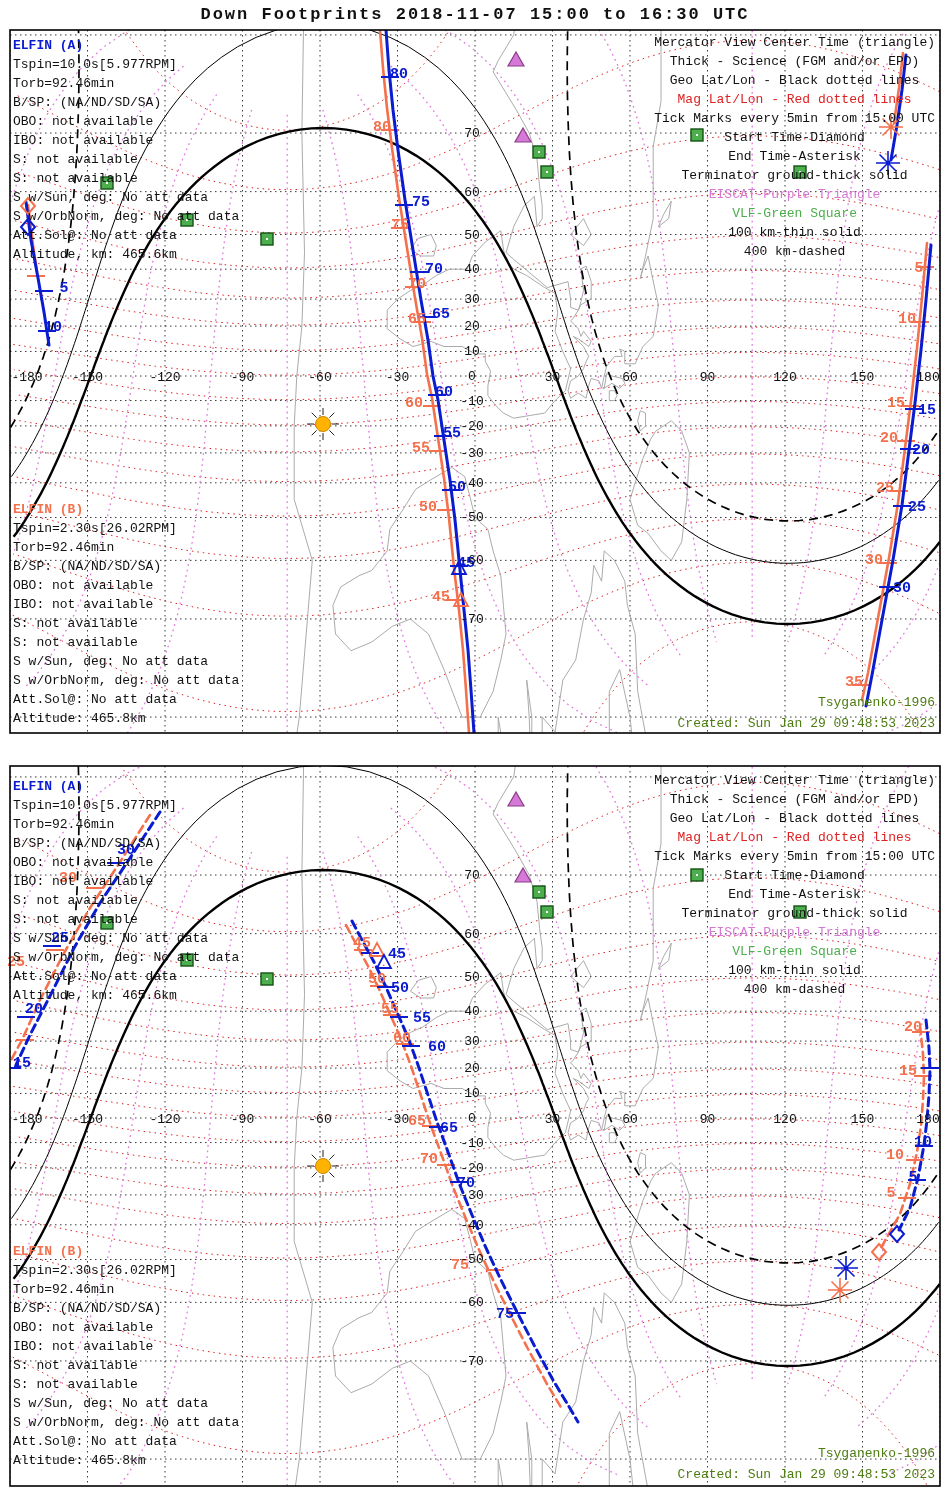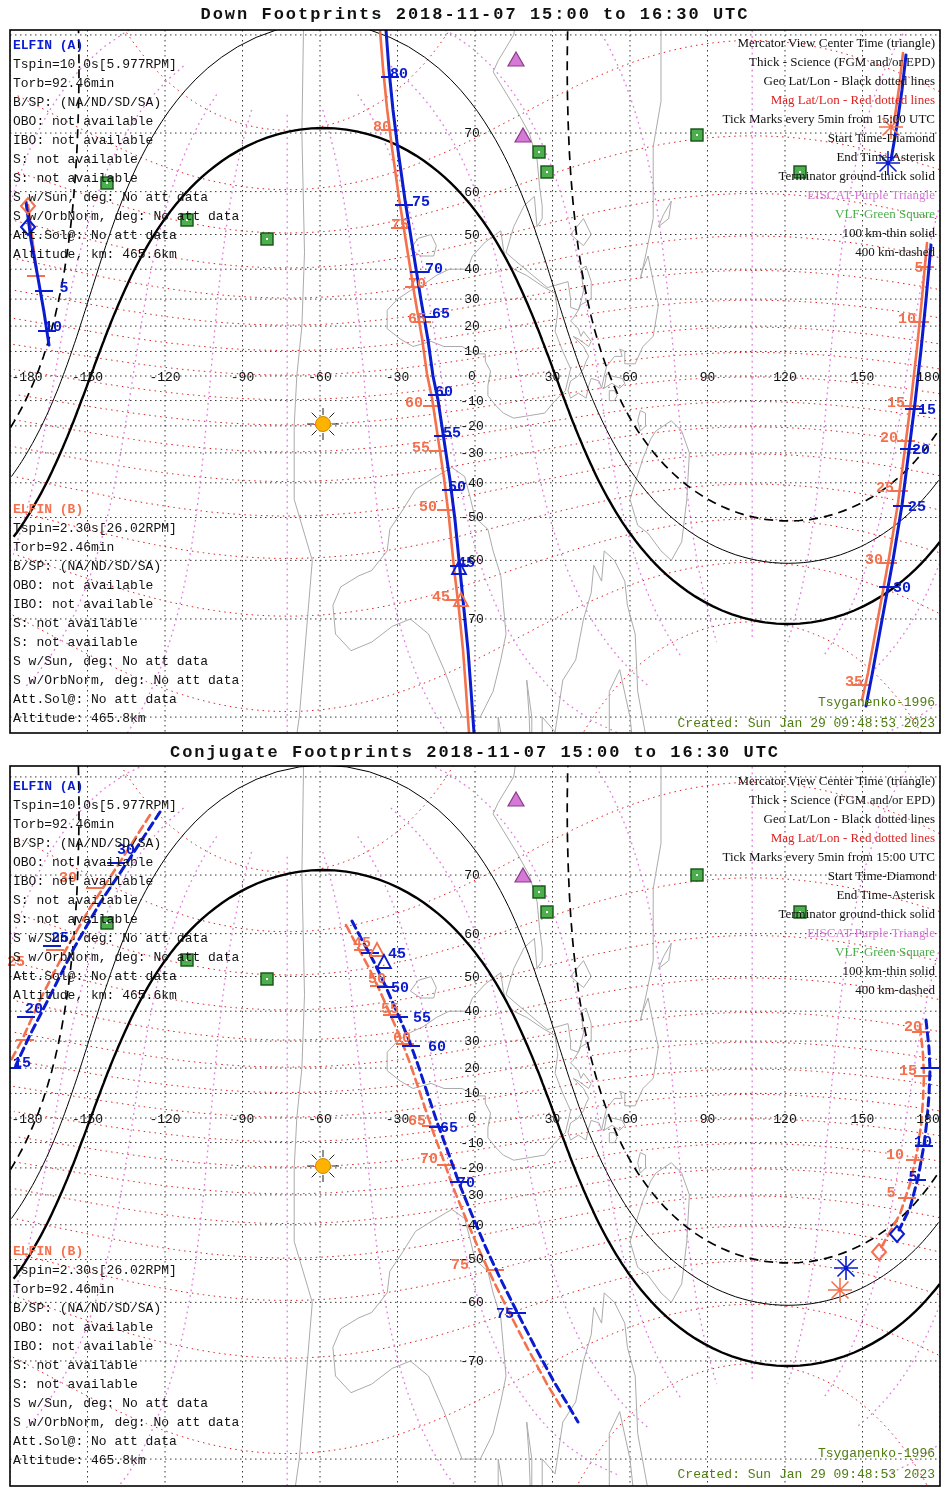--- a/index.html
+++ b/index.html
@@ -3,21 +3,21 @@
 <meta charset="utf-8">
 <style>
   html,body{margin:0;padding:0;background:#ffffff;}
   #fig{position:relative;width:950px;height:1500px;background:#ffffff;overflow:hidden;
        font-family:"Liberation Mono","DejaVu Sans Mono",monospace;}
   #map-canvas{position:absolute;left:0;top:0;}
   #text-layer{position:absolute;left:0;top:0;width:950px;height:1500px;pointer-events:none;}
   .txt{position:absolute;white-space:pre;font-size:13px;line-height:19px;color:#111;}
   .ttl{position:absolute;width:950px;text-align:center;font-size:17px;font-weight:bold;
        letter-spacing:2px;color:#111;}
-  .leg{position:absolute;text-align:right;font-size:13px;line-height:19px;font-family:Liberation Serif, serif;}
+  .leg{position:absolute;text-align:center;font-size:13px;line-height:19px;}
   .cred{position:absolute;text-align:right;font-size:13px;color:#4d7c0f;}
   .satname{font-weight:bold;}
 </style>
 </head>
 <body>
 
 <div id="fig">
   <svg id="map-canvas" width="950" height="1500" viewBox="0 0 950 1500" xmlns="http://www.w3.org/2000/svg">
       <defs>
         <clipPath id="clip0">
@@ -440,21 +440,20 @@
         <text x="472" y="1198.9028602067676" text-anchor="middle" fill="#111" font-size="13" font-family="&quot;Liberation Mono&quot;,&quot;DejaVu Sans Mono&quot;,monospace">-30</text>
         <text x="472" y="1228.8073512893254" text-anchor="middle" fill="#111" font-size="13" font-family="&quot;Liberation Mono&quot;,&quot;DejaVu Sans Mono&quot;,monospace">-40</text>
         <text x="472" y="1263.495646415623" text-anchor="middle" fill="#111" font-size="13" font-family="&quot;Liberation Mono&quot;,&quot;DejaVu Sans Mono&quot;,monospace">-50</text>
         <text x="472" y="1306.3741055694743" text-anchor="middle" fill="#111" font-size="13" font-family="&quot;Liberation Mono&quot;,&quot;DejaVu Sans Mono&quot;,monospace">-60</text>
         <text x="472" y="1364.9581227736453" text-anchor="middle" fill="#111" font-size="13" font-family="&quot;Liberation Mono&quot;,&quot;DejaVu Sans Mono&quot;,monospace">-70</text>
         <rect x="10" y="766" width="930" height="720" fill="none" stroke="#000" stroke-width="1.6"></rect>
       </g>
     </svg>
   <div id="text-layer">
     <div class="ttl" style="top:5px">Down Footprints 2018-11-07 15:00 to 16:30 UTC</div>
-    <div class="ttl" style="top:743px">Conjugate Footprints 2018-11-07 15:00 to 16:30 UTC</div>
     <div id="blocks">
         <div class="txt" style="left:13px;top:36px"><div class="satname" style="color: rgb(10, 27, 208);">ELFIN (A)</div><div>Tspin=10.0s[5.977RPM]</div><div>Torb=92.46min</div><div>B/SP: (NA/ND/SD/SA)</div><div>OBO: not available</div><div>IBO: not available</div><div>S: not available</div><div>S: not available</div><div>S w/Sun, deg: No att data</div><div>S w/OrbNorm, deg: No att data</div><div>Att.Sol@: No att data</div><div>Altitude, km: 465.6km</div></div>
         <div class="txt" style="left:13px;top:500px"><div class="satname" style="color: rgb(244, 113, 77);">ELFIN (B)</div><div>Tspin=2.30s[26.02RPM]</div><div>Torb=92.46min</div><div>B/SP: (NA/ND/SD/SA)</div><div>OBO: not available</div><div>IBO: not available</div><div>S: not available</div><div>S: not available</div><div>S w/Sun, deg: No att data</div><div>S w/OrbNorm, deg: No att data</div><div>Att.Sol@: No att data</div><div>Altitude: 465.8km</div></div>
         <div class="leg" style="right:15px;top:33px">
           <div style="color: rgb(17, 17, 17);">Mercator View Center Time (triangle)</div>
           <div style="color: rgb(17, 17, 17);">Thick - Science (FGM and/or EPD)</div>
           <div style="color: rgb(17, 17, 17);">Geo Lat/Lon - Black dotted lines</div>
           <div style="color: rgb(221, 34, 34);">Mag Lat/Lon - Red dotted lines</div>
           <div style="color: rgb(17, 17, 17);">Tick Marks every 5min from 15:00 UTC</div>
           <div style="color: rgb(17, 17, 17);">Start Time-Diamond</div>

